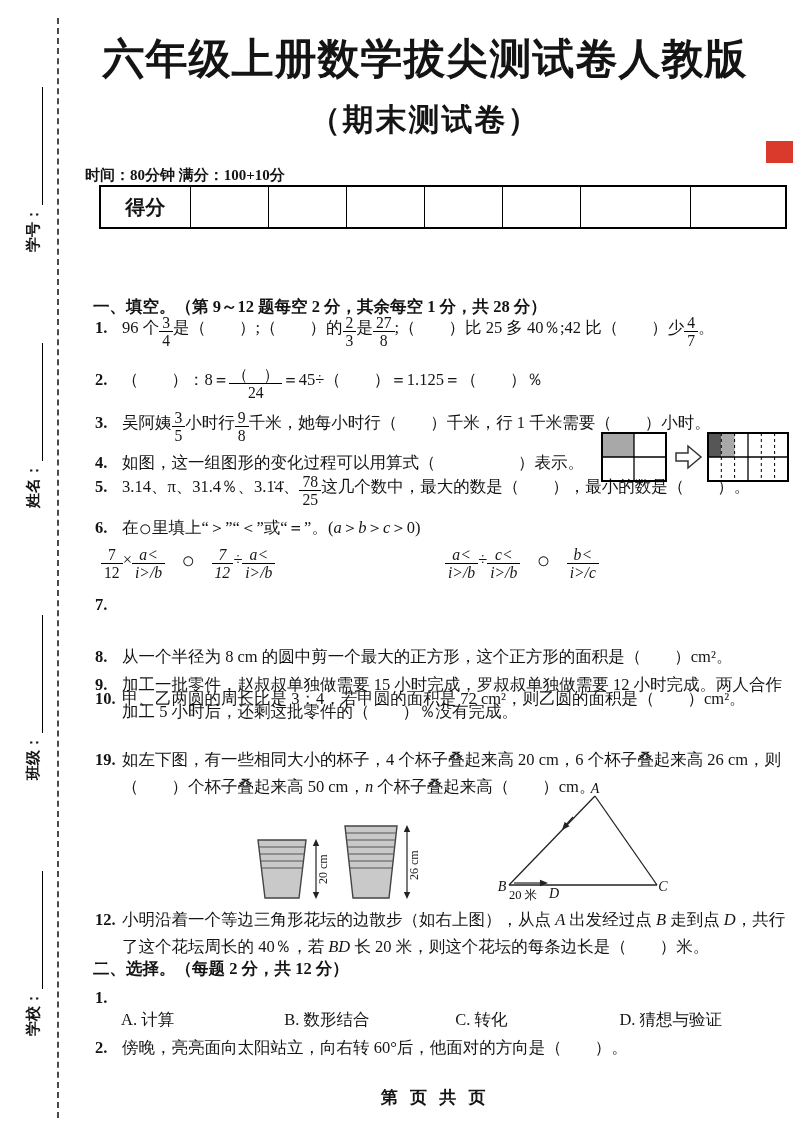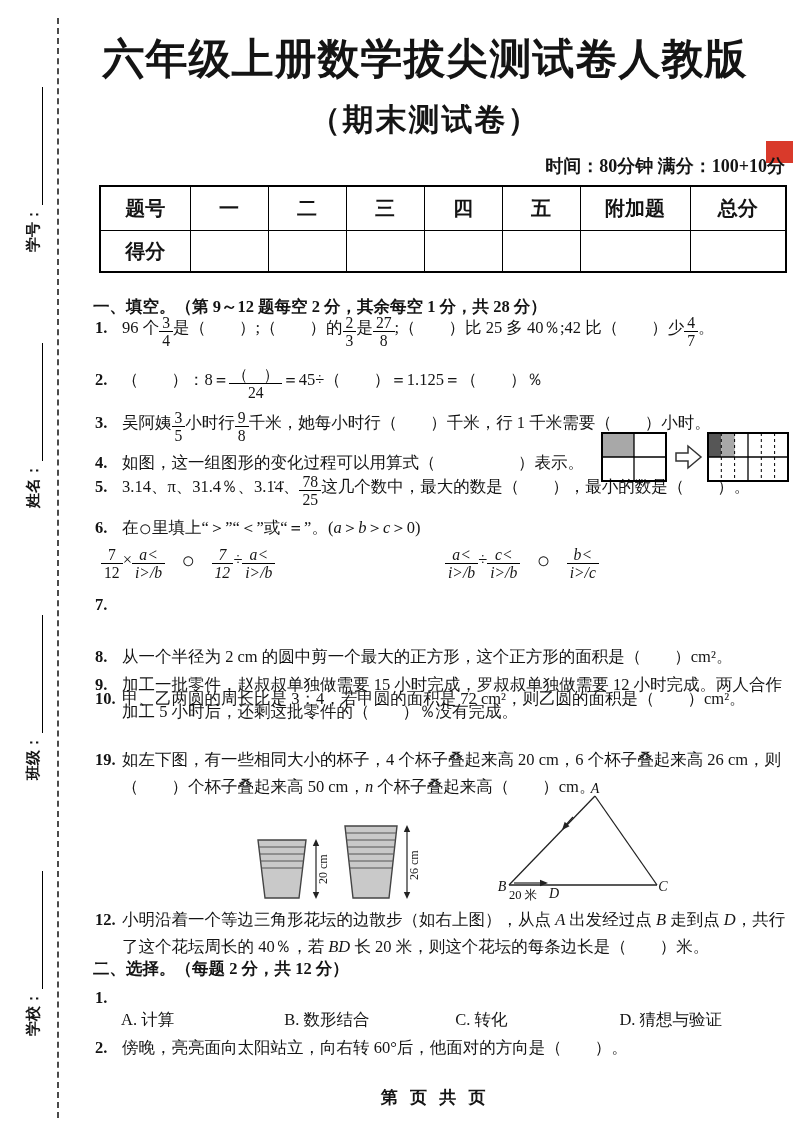--- a/index.html
+++ b/index.html
@@ -10,21 +10,21 @@
   .v-item{position:absolute;left:24px;transform:rotate(-90deg);transform-origin:0 0;
           white-space:nowrap;font-size:15px;display:flex;align-items:flex-end;}
   .v-label{font-weight:600;}
   .v-line{display:inline-block;width:118px;border-bottom:1.6px solid #000;height:4px;margin-left:2px;}
   
   .title{position:absolute;top:31px;left:80px;width:690px;text-align:center;
          font-family:"Liberation Sans","DejaVu Sans",sans-serif;font-weight:900;font-size:42px;letter-spacing:1px;}
   .subtitle{position:absolute;top:99px;left:80px;width:690px;text-align:center;
             font-family:"Liberation Sans","DejaVu Sans",sans-serif;font-weight:900;font-size:31px;letter-spacing:2px;}
   .red-marker{position:absolute;right:0;top:141px;width:27px;height:22px;background:#d93a2b;}
-  .meta{position:absolute;top:154px;left:85px;width:700px;text-align:right;font-size:18px;font-weight:600;}
+  .meta{position:absolute;top:166px;left:85px;width:700px;text-align:left;font-size:15px;font-weight:600;}
   
   table.score{position:absolute;top:185px;left:99px;border-collapse:collapse;border:2.2px solid #000;table-layout:fixed;}
   table.score td{border:1.4px solid #000;text-align:center;font-weight:bold;font-size:20px;padding:0;}
   tr.h td{height:43px;}
   tr.s td{height:40px;}
   
   .sec-heading{position:absolute;left:93px;width:700px;font-size:16.5px;font-weight:bold;}
   .q{position:absolute;left:95px;width:698px;font-size:16.5px;line-height:27px;padding-left:27px;box-sizing:border-box;}
   .qnum{position:absolute;left:0;top:0;font-weight:bold;}
   .mathline{position:absolute;font-size:16.5px;}
@@ -74,30 +74,20 @@
         <col style="width:90px">
         <col style="width:78px">
         <col style="width:78px">
         <col style="width:78px">
         <col style="width:78px">
         <col style="width:78px">
         <col style="width:110px">
         <col style="width:96px">
       </colgroup>
     <tbody>
-        <tr class="h">
-      <td>题号</td>
-      <td>一</td>
-      <td>二</td>
-      <td>三</td>
-      <td>四</td>
-      <td>五</td>
-      <td>附加题</td>
-      <td>总分</td>
-    </tr>
     <tr class="s">
       <td>得分</td>
       <td></td>
       <td></td>
       <td></td>
       <td></td>
       <td></td>
       <td></td>
       <td></td>
     </tr>
@@ -130,21 +120,21 @@
     <span class="qnum">6.</span>
     <span>在<span class="circ">○</span>里填上“＞”“＜”或“＝”。(<i>a</i>＞<i>b</i>＞<i>c</i>＞0)</span>
   </div>
   <div class="mathline" style="top:546px;left:101px;"><span class="frac"><span class="fn">7</span><span class="fd">12</span></span>×<span class="frac"><span class="fn"><i>a&lt;</i></span><i><span class="fd">i&gt;/<i>b</i></span></i></span><i>　<span class="circ">○</span>　<span class="frac"><span class="fn">7</span><span class="fd">12</span></span>÷<span class="frac"><span class="fn"><i>a&lt;</i></span><i><span class="fd">i&gt;/<i>b</i></span></i></span></i></div>
   <div class="mathline" style="top:546px;left:445px;"><span class="frac"><span class="fn"><i>a&lt;</i></span><i><span class="fd">i&gt;/<i>b</i></span></i></span><i>÷<span class="frac"><span class="fn"><i>c&lt;</i></span><i><span class="fd">i&gt;/<i>b</i></span></i></span><i>　<span class="circ">○</span>　<span class="frac"><span class="fn"><i>b&lt;</i></span><i><span class="fd">i&gt;/<i>c</i></span></i></span></i></i></div>
   <div class="q" style="top:591px;">
     <span class="qnum">7.</span>
   </div>
   <div class="q" style="top:643px;">
     <span class="qnum">8.</span>
-    <span>从一个半径为 2 cm 的圆中剪一个最大的正方形，这个正方形的面积是（　　）cm²。</span>
+    <span>从一个半径为 8 cm 的圆中剪一个最大的正方形，这个正方形的面积是（　　）cm²。</span>
   </div>
   <div class="q" style="top:671px;">
     <span class="qnum">9.</span>
     <span>加工一批零件，赵叔叔单独做需要 15 小时完成，罗叔叔单独做需要 12 小时完成。两人合作加工 5 小时后，还剩这批零件的（　　）％没有完成。</span>
   </div>
   <div class="q" style="top:685px;">
     <span class="qnum">10.</span>
     <span>甲、乙两圆的周长比是 3：4，若甲圆的面积是 72 cm²，则乙圆的面积是（　　）cm²。</span>
   </div>
   <div class="q" style="top:746px;">

